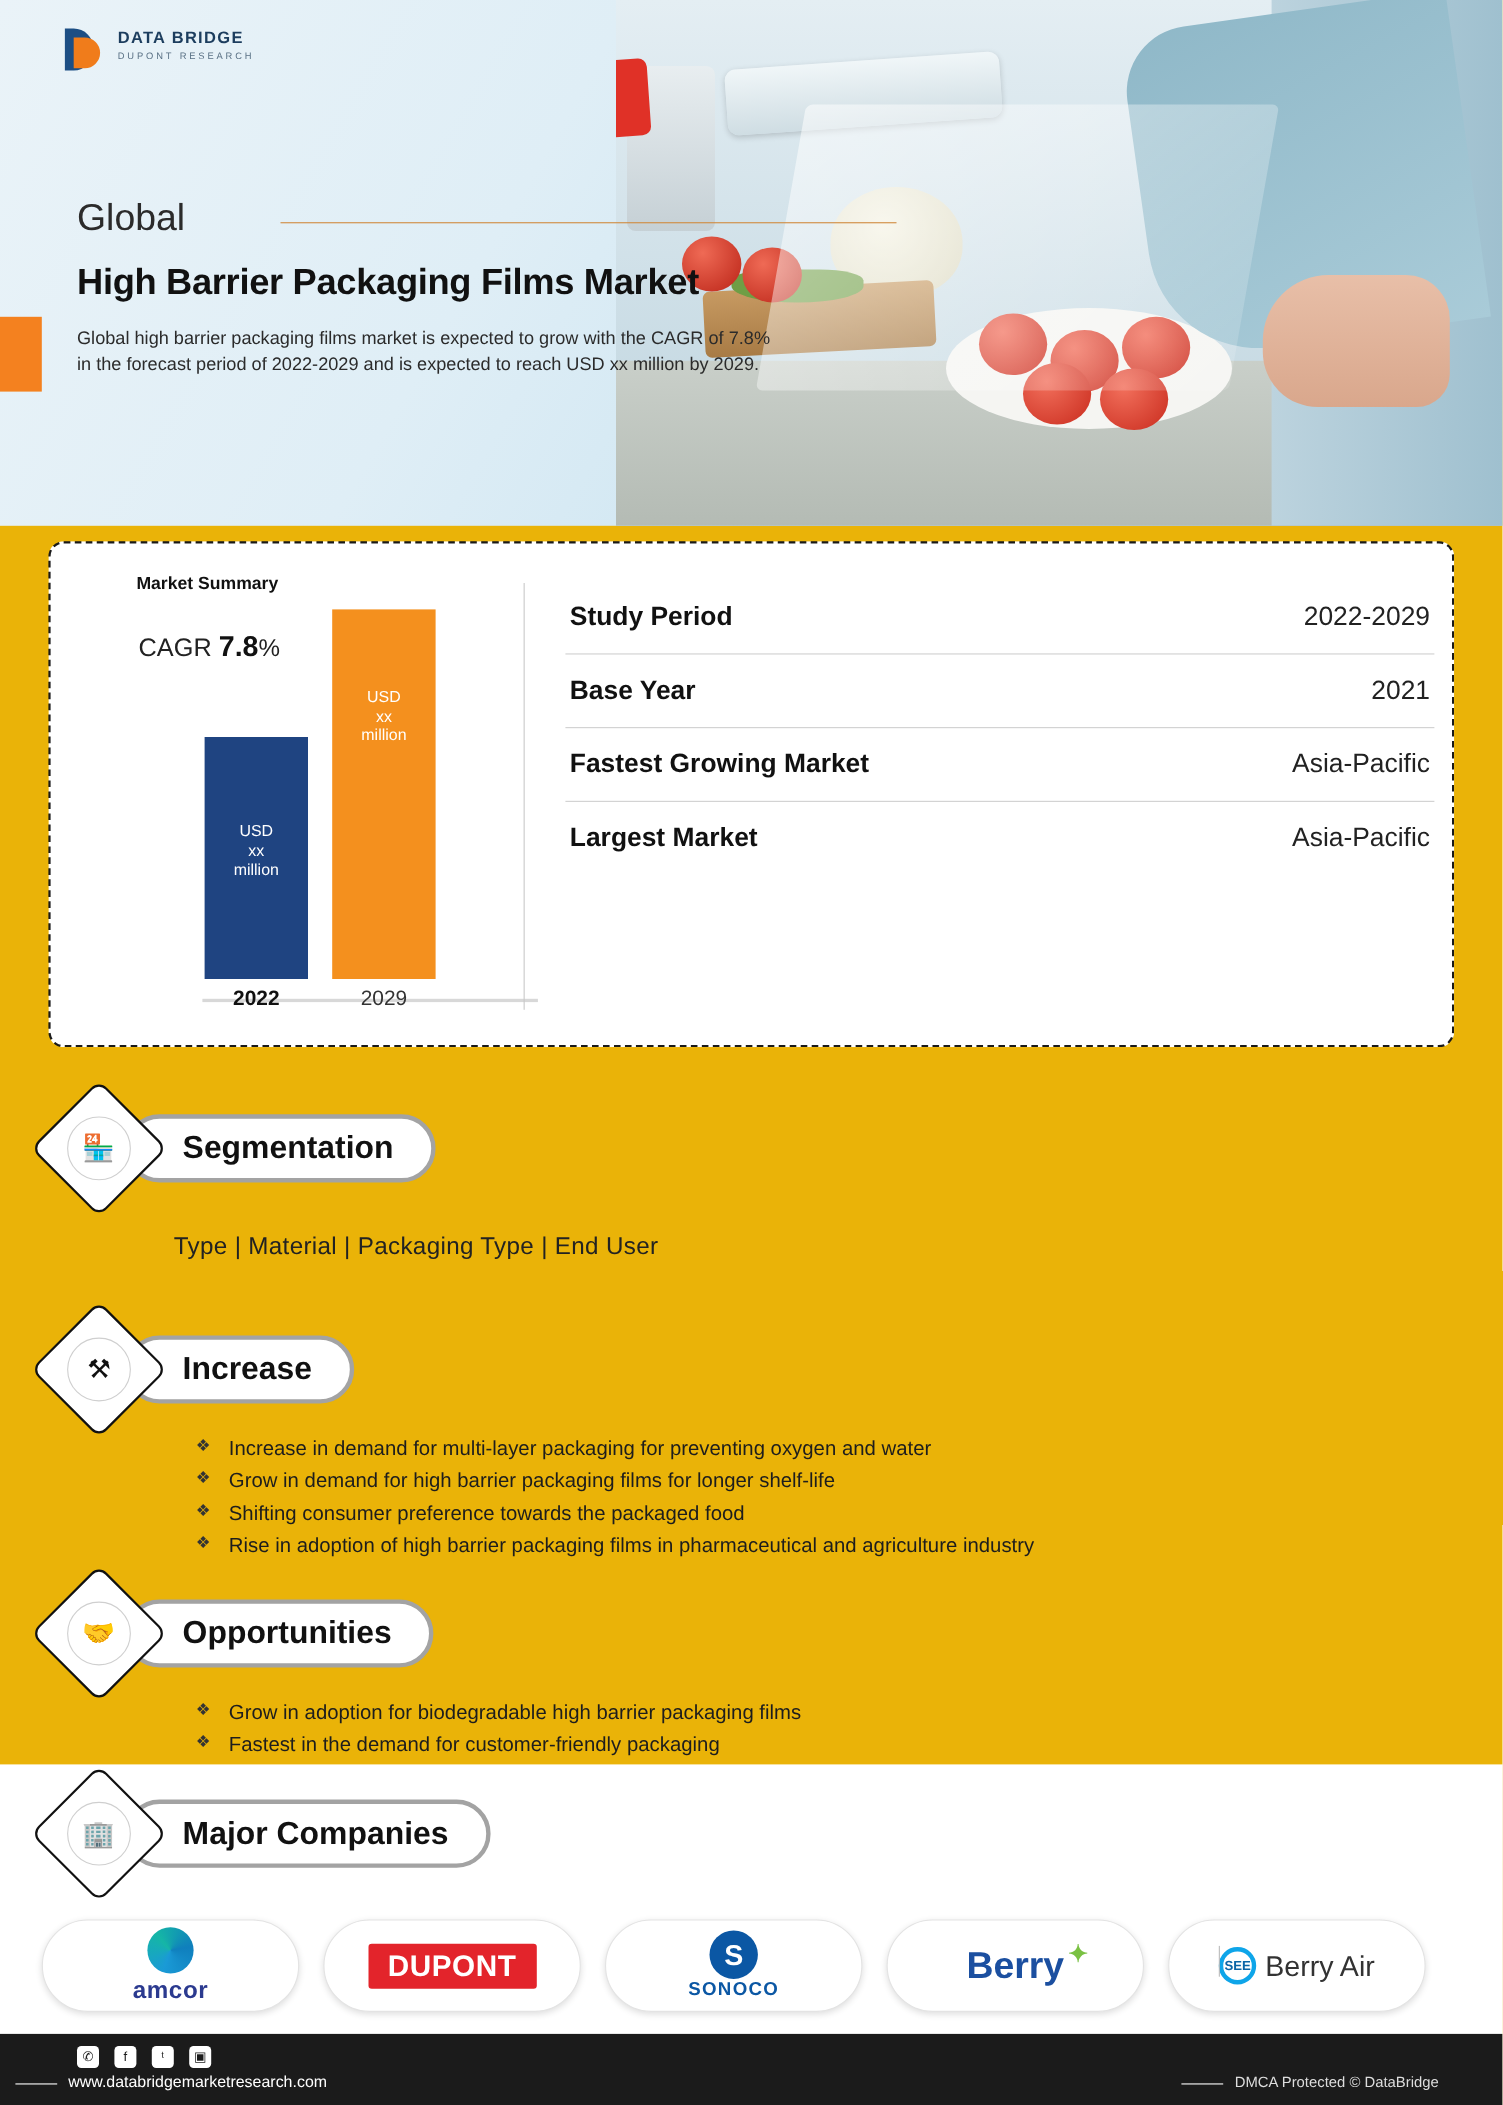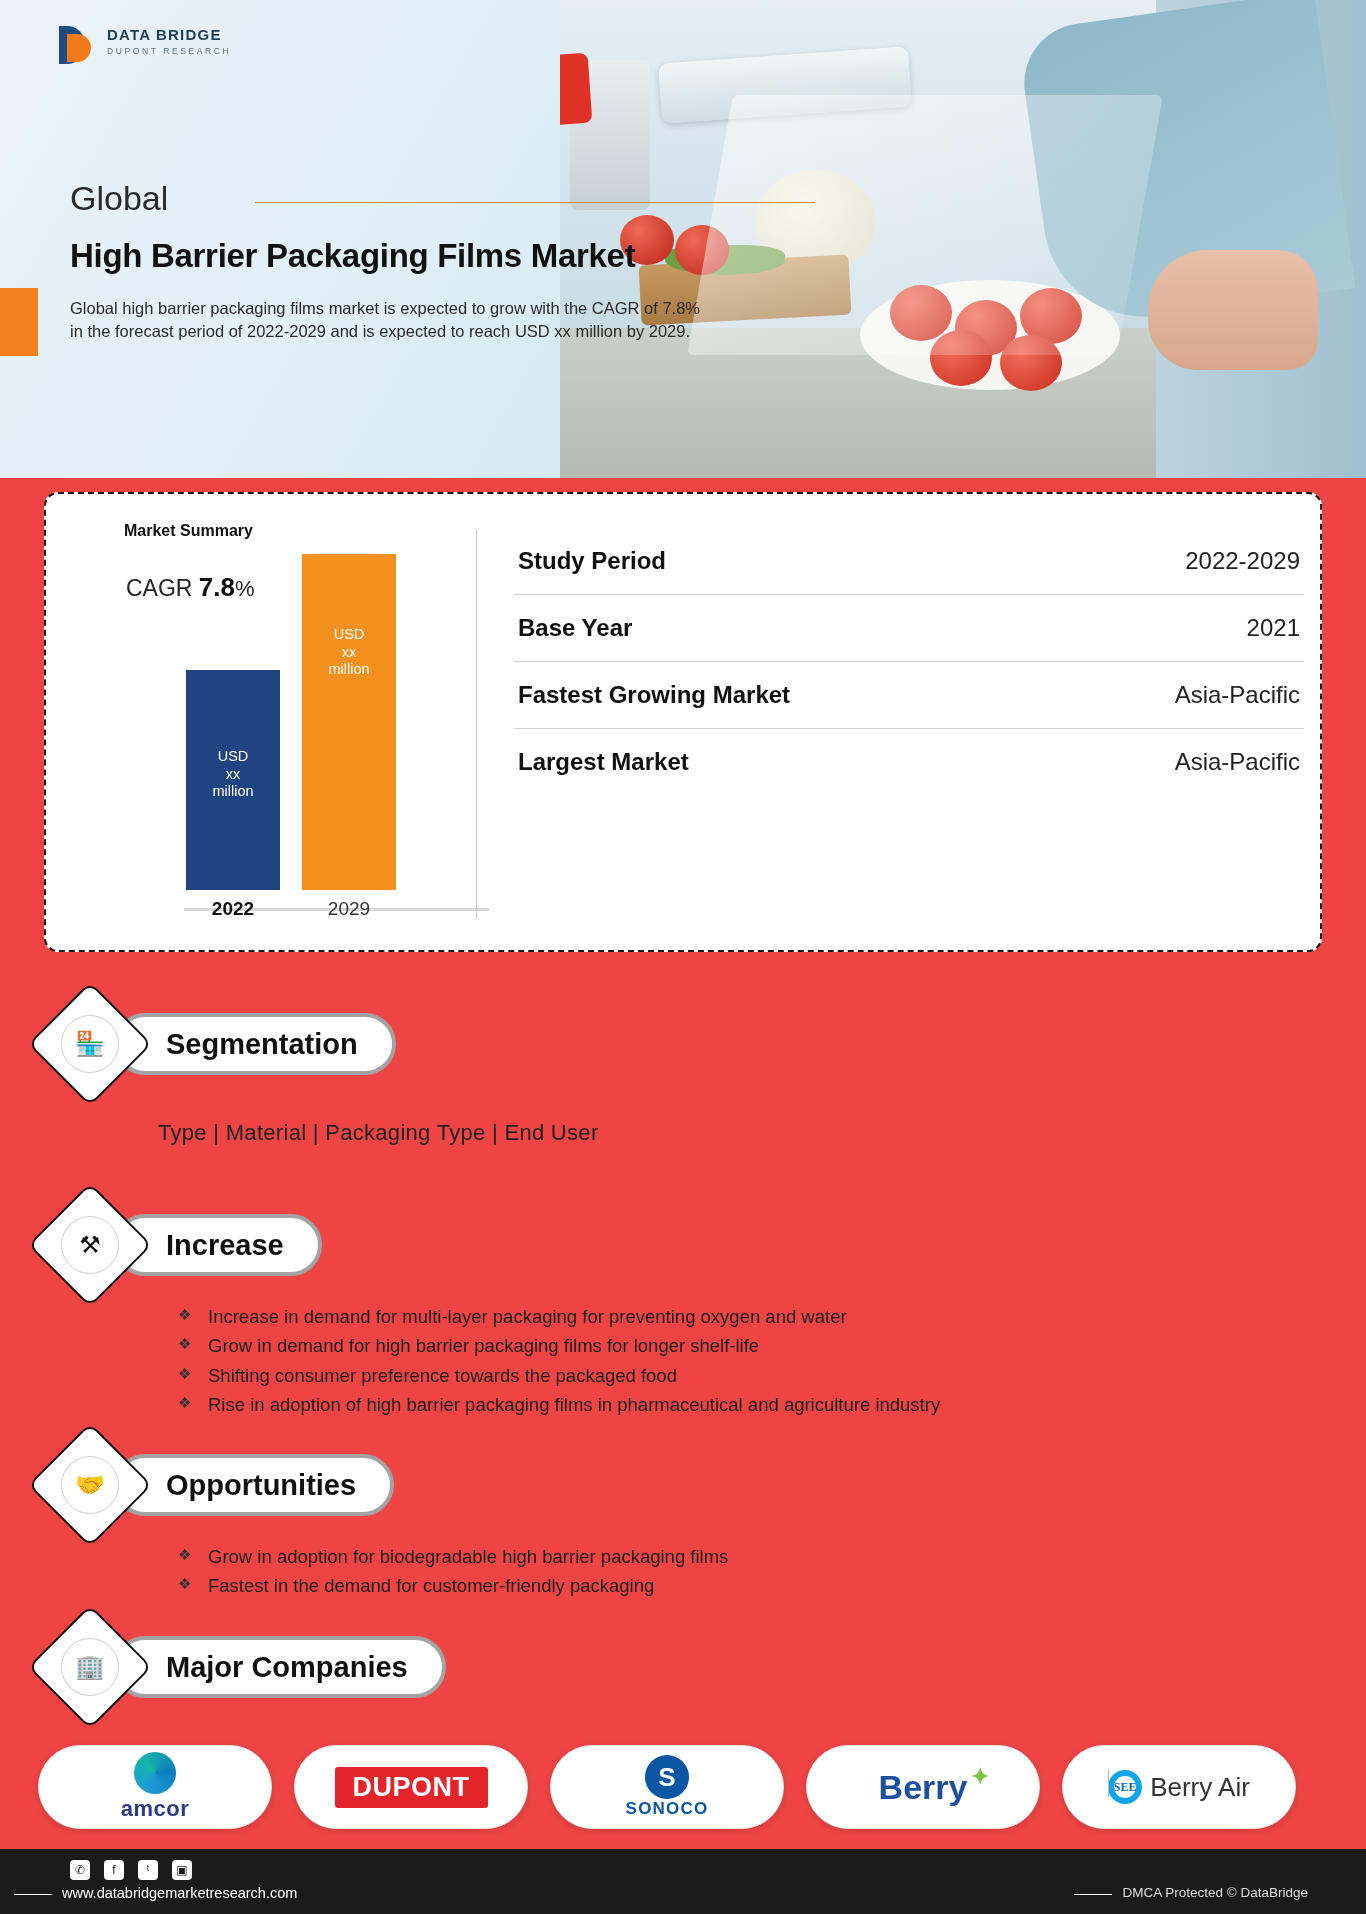--- a/index.html
+++ b/index.html
@@ -2,21 +2,21 @@
 <html><head>
 <meta charset="utf-8">
 <style>
   * { box-sizing: border-box; margin: 0; padding: 0; }
   html, body {
     width: 1366px; height: 1914px;
     font-family: "Liberation Sans", sans-serif;
     background: #ffffff;
     overflow: hidden;
   }
-  .page { position: relative; width: 1366px; height: 1914px; background:#ef4444; }
+  .page { position: relative; width: 1366px; height: 1604px; background:#eab308; }
 
   
   .hero {
     position: relative; width: 1366px; height: 478px;
     background: linear-gradient(120deg,#eaf3f8 0%, #dfeef6 35%, #cfe6f2 60%, #bcd9e9 100%);
     overflow: hidden;
   }
   .hero-photo {
     position:absolute; left: 560px; top:0; width: 806px; height: 478px;
     background:
@@ -121,21 +121,21 @@
   .amcor{display:flex;flex-direction:column;align-items:center;}
   .amcor .mark{width:42px;height:42px;border-radius:50%;background:conic-gradient(from 200deg,#1a9ad6,#15b6a6,#0f7fbd,#1a9ad6);margin-bottom:2px;}
   .amcor .nm{font-size:22px;color:#2b3a8f;font-weight:bold;letter-spacing:.5px;}
   .dupont{background:#e3242b;color:#fff;font-size:27px;font-weight:bold;padding:5px 18px;border-radius:3px;letter-spacing:.5px;}
   .sonoco{display:flex;flex-direction:column;align-items:center;}
   .sonoco .mark{width:44px;height:44px;border-radius:50%;background:#0b57a4;color:#fff;font-size:26px;font-weight:bold;display:flex;align-items:center;justify-content:center;}
   .sonoco .nm{font-size:17px;font-weight:bold;color:#0b57a4;letter-spacing:1.2px;}
   .berry{font-size:34px;color:#1b4fa0;font-weight:bold;position:relative;}
   .berry .star{position:absolute;right:-22px;top:-4px;color:#7ac143;font-size:22px;}
   .sealed{display:flex;align-items:center;gap:8px;}
-  .sealed .mk{width:34px;height:34px;border-radius:50%;border:6px solid #0ea5e9;color:#0b64a6;font-size:12px;display:flex;align-items:center;justify-content:center;font-weight:bold;font-family:Liberation Serif, serif;}
+  .sealed .mk{width:34px;height:34px;border-radius:50%;border:4px solid #0ea5e9;color:#0b64a6;font-size:12px;display:flex;align-items:center;justify-content:center;font-weight:bold;}
   .sealed .bar{width:1px;height:28px;background:#bbb;}
   .sealed .nm{font-size:26px;color:#333;}
 
   
   .footer{position:absolute;left:0;top:1849px;width:1366px;height:65px;background:#1b1b1b;color:#fff;}
   .social{position:absolute;left:70px;top:11px;display:flex;gap:14px;}
   .social span{width:20px;height:20px;border-radius:4px;background:#fff;color:#1b1b1b;font-size:12px;display:flex;align-items:center;justify-content:center;}
   .site{position:absolute;left:62px;top:36px;font-size:14.5px;color:#fff;}
   .site::before{content:"";position:absolute;left:-48px;top:9px;width:38px;height:1px;background:#fff;}
   .dmca{position:absolute;right:58px;top:36px;font-size:13.5px;color:#ddd;}

